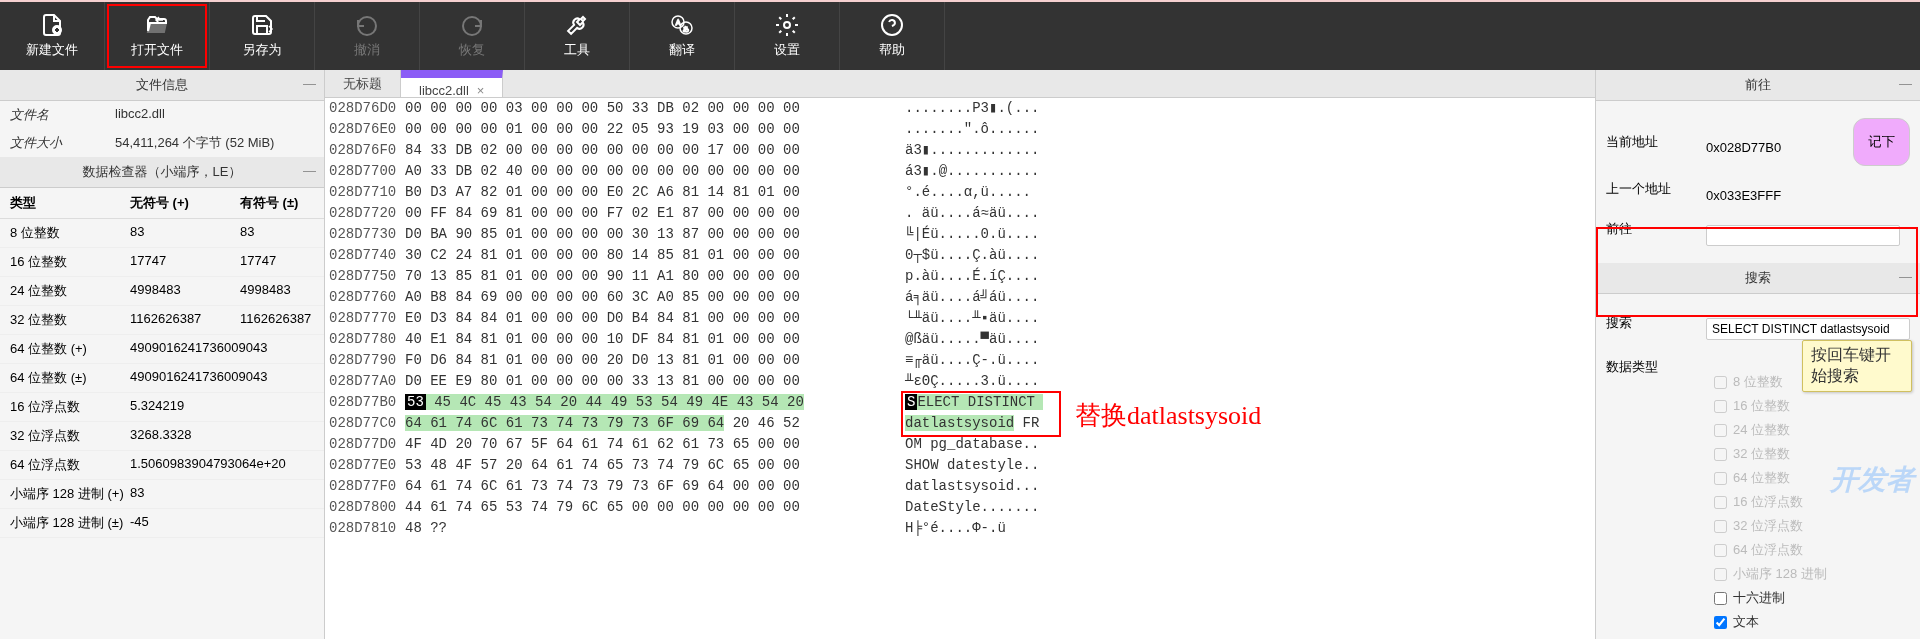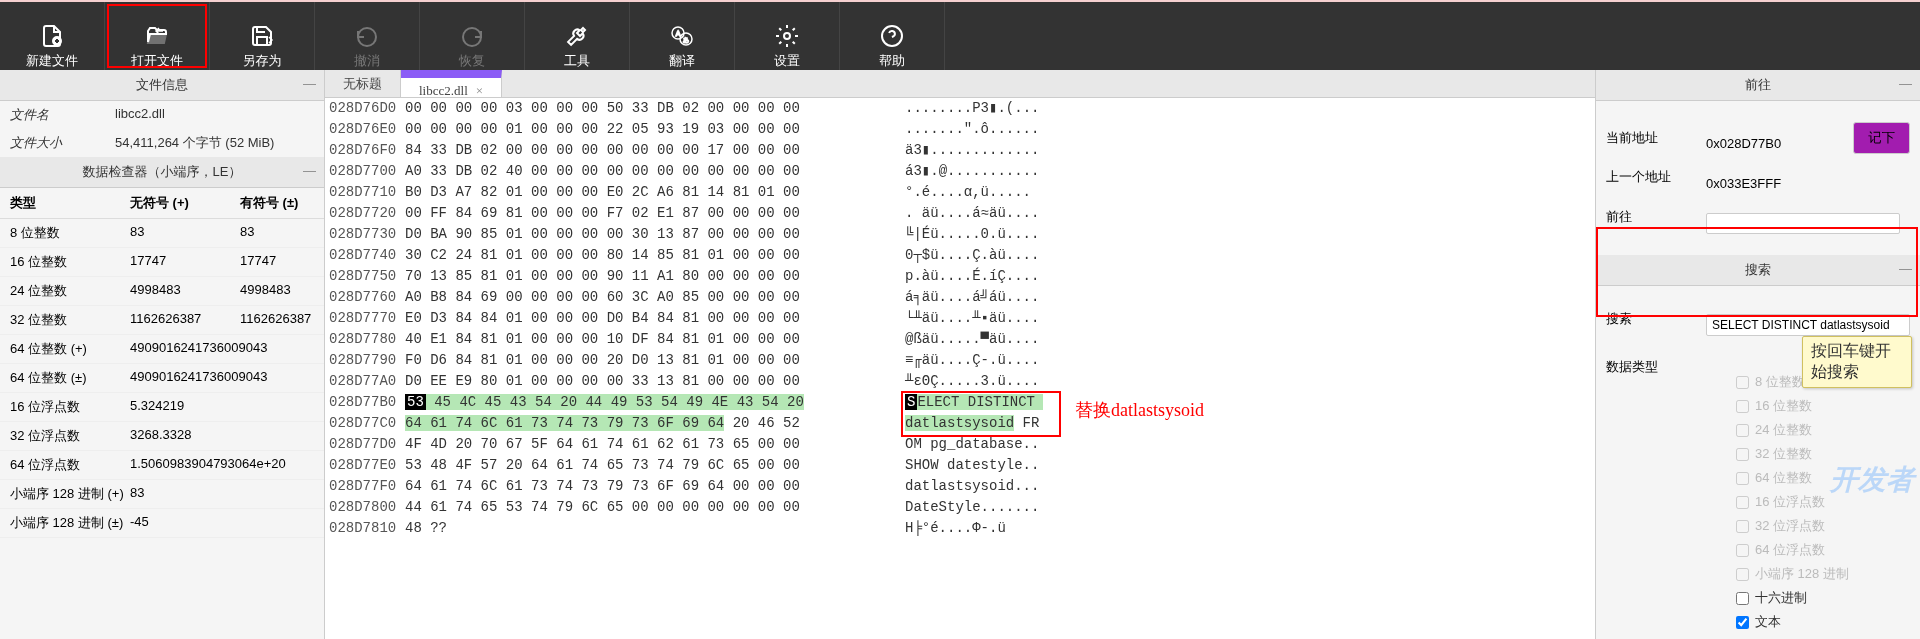--- a/index.html
+++ b/index.html
@@ -1,20 +1,20 @@
 <!DOCTYPE html>
 <html><head>
 <meta charset="utf-8">
 <style>
 * { margin: 0; padding: 0; box-sizing: border-box; }
 body { font-family: "Microsoft YaHei", Arial, sans-serif; font-size: 13px; background: #fff; overflow: hidden; }
 
 
 .toolbar { display: flex; background: #333; height: 70px; border-top: 2px solid #f5d0d0; }
-.tool-btn { display: flex; flex-direction: column; align-items: center; justify-content: flex-end; width: 105px; color: #fff; cursor: pointer; border-right: 1px solid #444; }
+.tool-btn { display: flex; flex-direction: column; align-items: center; justify-content: center; width: 105px; color: #fff; cursor: pointer; border-right: 1px solid #444; }
 .tool-btn.disabled { color: #777; }
 .tool-btn svg { width: 24px; height: 24px; margin-bottom: 4px; }
 .tool-btn span { font-size: 13px; }
 .tool-btn.highlighted { position: relative; }
 .highlight-box { position: absolute; top: 2px; left: 2px; right: 2px; bottom: 2px; border: 2px solid #f00; pointer-events: none; }
 
 
 .main { display: flex; height: 569px; position: relative; }
 
 
@@ -28,41 +28,41 @@
 .inspector-header-row > div:nth-child(2) { width: 110px; text-align: left; }
 .inspector-header-row > div:nth-child(3) { flex: 1; text-align: left; }
 .insp-row { display: flex; padding: 5px 10px; border-bottom: 1px solid #eee; }
 .insp-row > div:first-child { width: 120px; }
 .insp-row > div:nth-child(2) { width: 110px; }
 .insp-row > div:nth-child(3) { flex: 1; }
 
 
 .center { flex: 1; display: flex; flex-direction: column; background: #fff; }
 .tabs { display: flex; background: #e8e8e8; border-bottom: 1px solid #ccc; height: 28px; }
-.tab { padding: 5px 18px; border-right: 1px solid #ccc; background: #e8e8e8; cursor: pointer; color: #444; font-family: Liberation Serif, serif; }
+.tab { padding: 5px 18px; border-right: 1px solid #ccc; background: #e8e8e8; cursor: pointer; color: #444; }
 .tab.active { background: #fff; border-top: 8px solid #8b5cf6; }
 .tab .close { margin-left: 8px; color: #888; cursor: pointer; }
 .hex-body { flex: 1; overflow: auto; font-family: "Consolas", "Courier New", monospace; font-size: 14px; color: #333; position: relative; }
 .hex-row { display: flex; height: 21px; line-height: 21px; white-space: pre; }
 .hex-offset { width: 80px; color: #555; padding-left: 4px; }
 .hex-bytes { width: 485px; letter-spacing: 0; }
 .hex-ascii { padding-left: 15px; }
 .hl-first { background: #000000; color: #fff; padding: 0 2px; }
 .hl-green { background: #b5e7b5; }
 
 .red-box-hex { position: absolute; border: 2px solid #f00; pointer-events: none; }
-.annotation { position: absolute; color: #f00; font-size: 18px; font-family: "Microsoft YaHei"; }
+.annotation { position: absolute; color: #f00; font-size: 26px; font-family: "Microsoft YaHei"; }
 
 
 .right-panel { width: 325px; background: #f5f5f5; border-left: 1px solid #ccc; display: flex; flex-direction: column; justify-content: space-between; }
 .goto-grid { padding: 4px 0; }
 .goto-row { display: flex; padding: 5px 10px; align-items: center; }
 .goto-row .label { width: 100px; }
 .goto-row .val { flex: 1; margin-top: 12px; }
-.goto-btn { background: #a21caf; border: 1px solid #ccc; border-radius: 3px; padding: 6px 14px; cursor: pointer; }
+.goto-btn { background: #f0abfc; border: 1px solid #ccc; border-radius: 12px; padding: 14px 14px; cursor: pointer; }
 .goto-input { width: 95%; border: 1px solid #ccc; border-radius: 2px; padding: 2px 4px; }
 .search-input { width: 100%; border: 1px solid #ccc; border-radius: 2px; padding: 3px 5px; font-size: 12px; }
 .search-types { padding: 0 8px; }
 .type-row { display: flex; align-items: center; padding: 3px 0; color: #bbb; }
 .type-row.enabled { color: #333; }
 .type-row input[type="checkbox"] { margin-right: 6px; }
 .tooltip { position: absolute; background: #fffacd; border: 1px solid #d0c060; padding: 4px 8px; font-size: 16px; color: #333; border-radius: 2px; box-shadow: 1px 1px 3px rgba(0,0,0,0.2); }
 
 .red-box-search { position: absolute; border: 2px solid #f00; pointer-events: none; }
 .watermark { position: absolute; right: 6px; bottom: 140px; font-size: 28px; color: rgba(80,160,255,0.35); font-style: italic; font-weight: bold; pointer-events:none; }
@@ -284,21 +284,21 @@
       <span>搜索</span>
       <span class="minus">—</span>
     </div>
     <div class="goto-row" style="position:relative;">
       <div class="label">搜索</div>
       <div class="val" style="position:relative;">
         <input class="search-input" value="SELECT DISTINCT datlastsysoid" style="">
         <div class="tooltip" style="top:22px; right:-2px; width:110px;">按回车键开始搜索</div>
       </div>
     </div>
-    <div class="goto-row" style="align-items:flex-start;gap:22px;">
+    <div class="goto-row" style="align-items:flex-start;">
       <div class="label">数据类型</div>
       <div class="val search-types" id="search-types">
           <div class="type-row">
             <input type="checkbox" disabled="" style="">
             <span>8 位整数</span>
           </div>
           <div class="type-row">
             <input type="checkbox" disabled="" style="">
             <span>16 位整数</span>
           </div>

